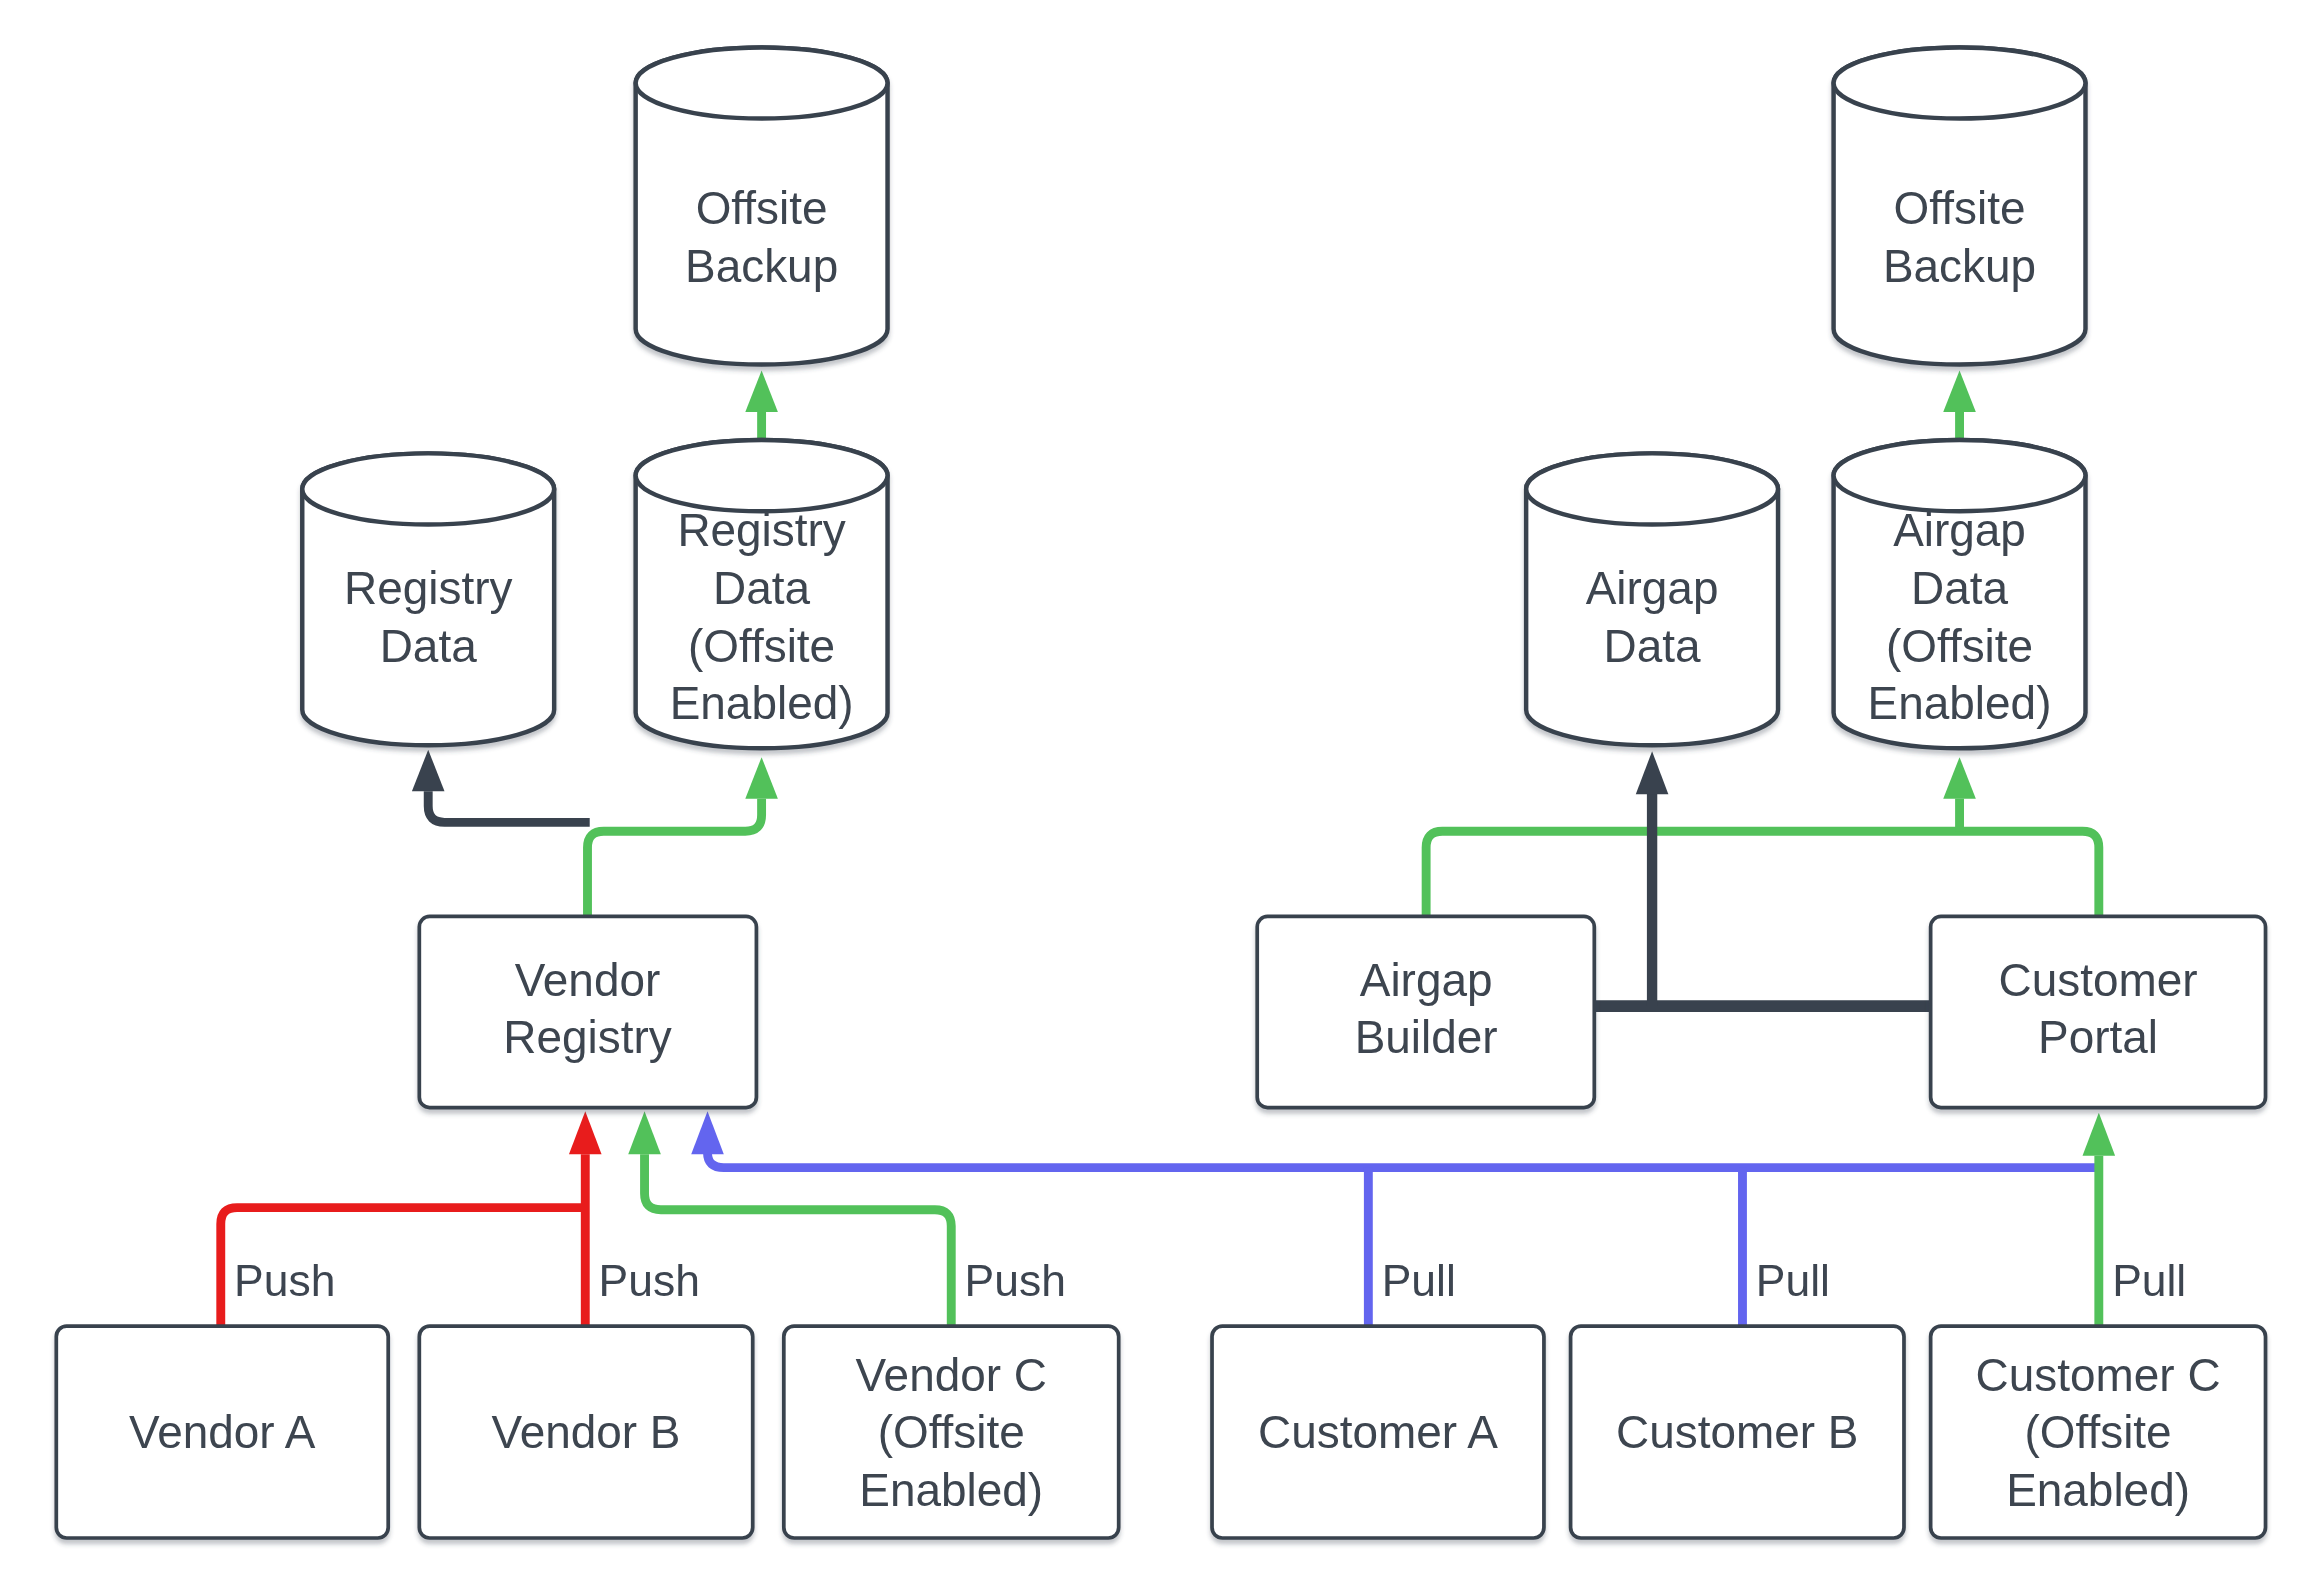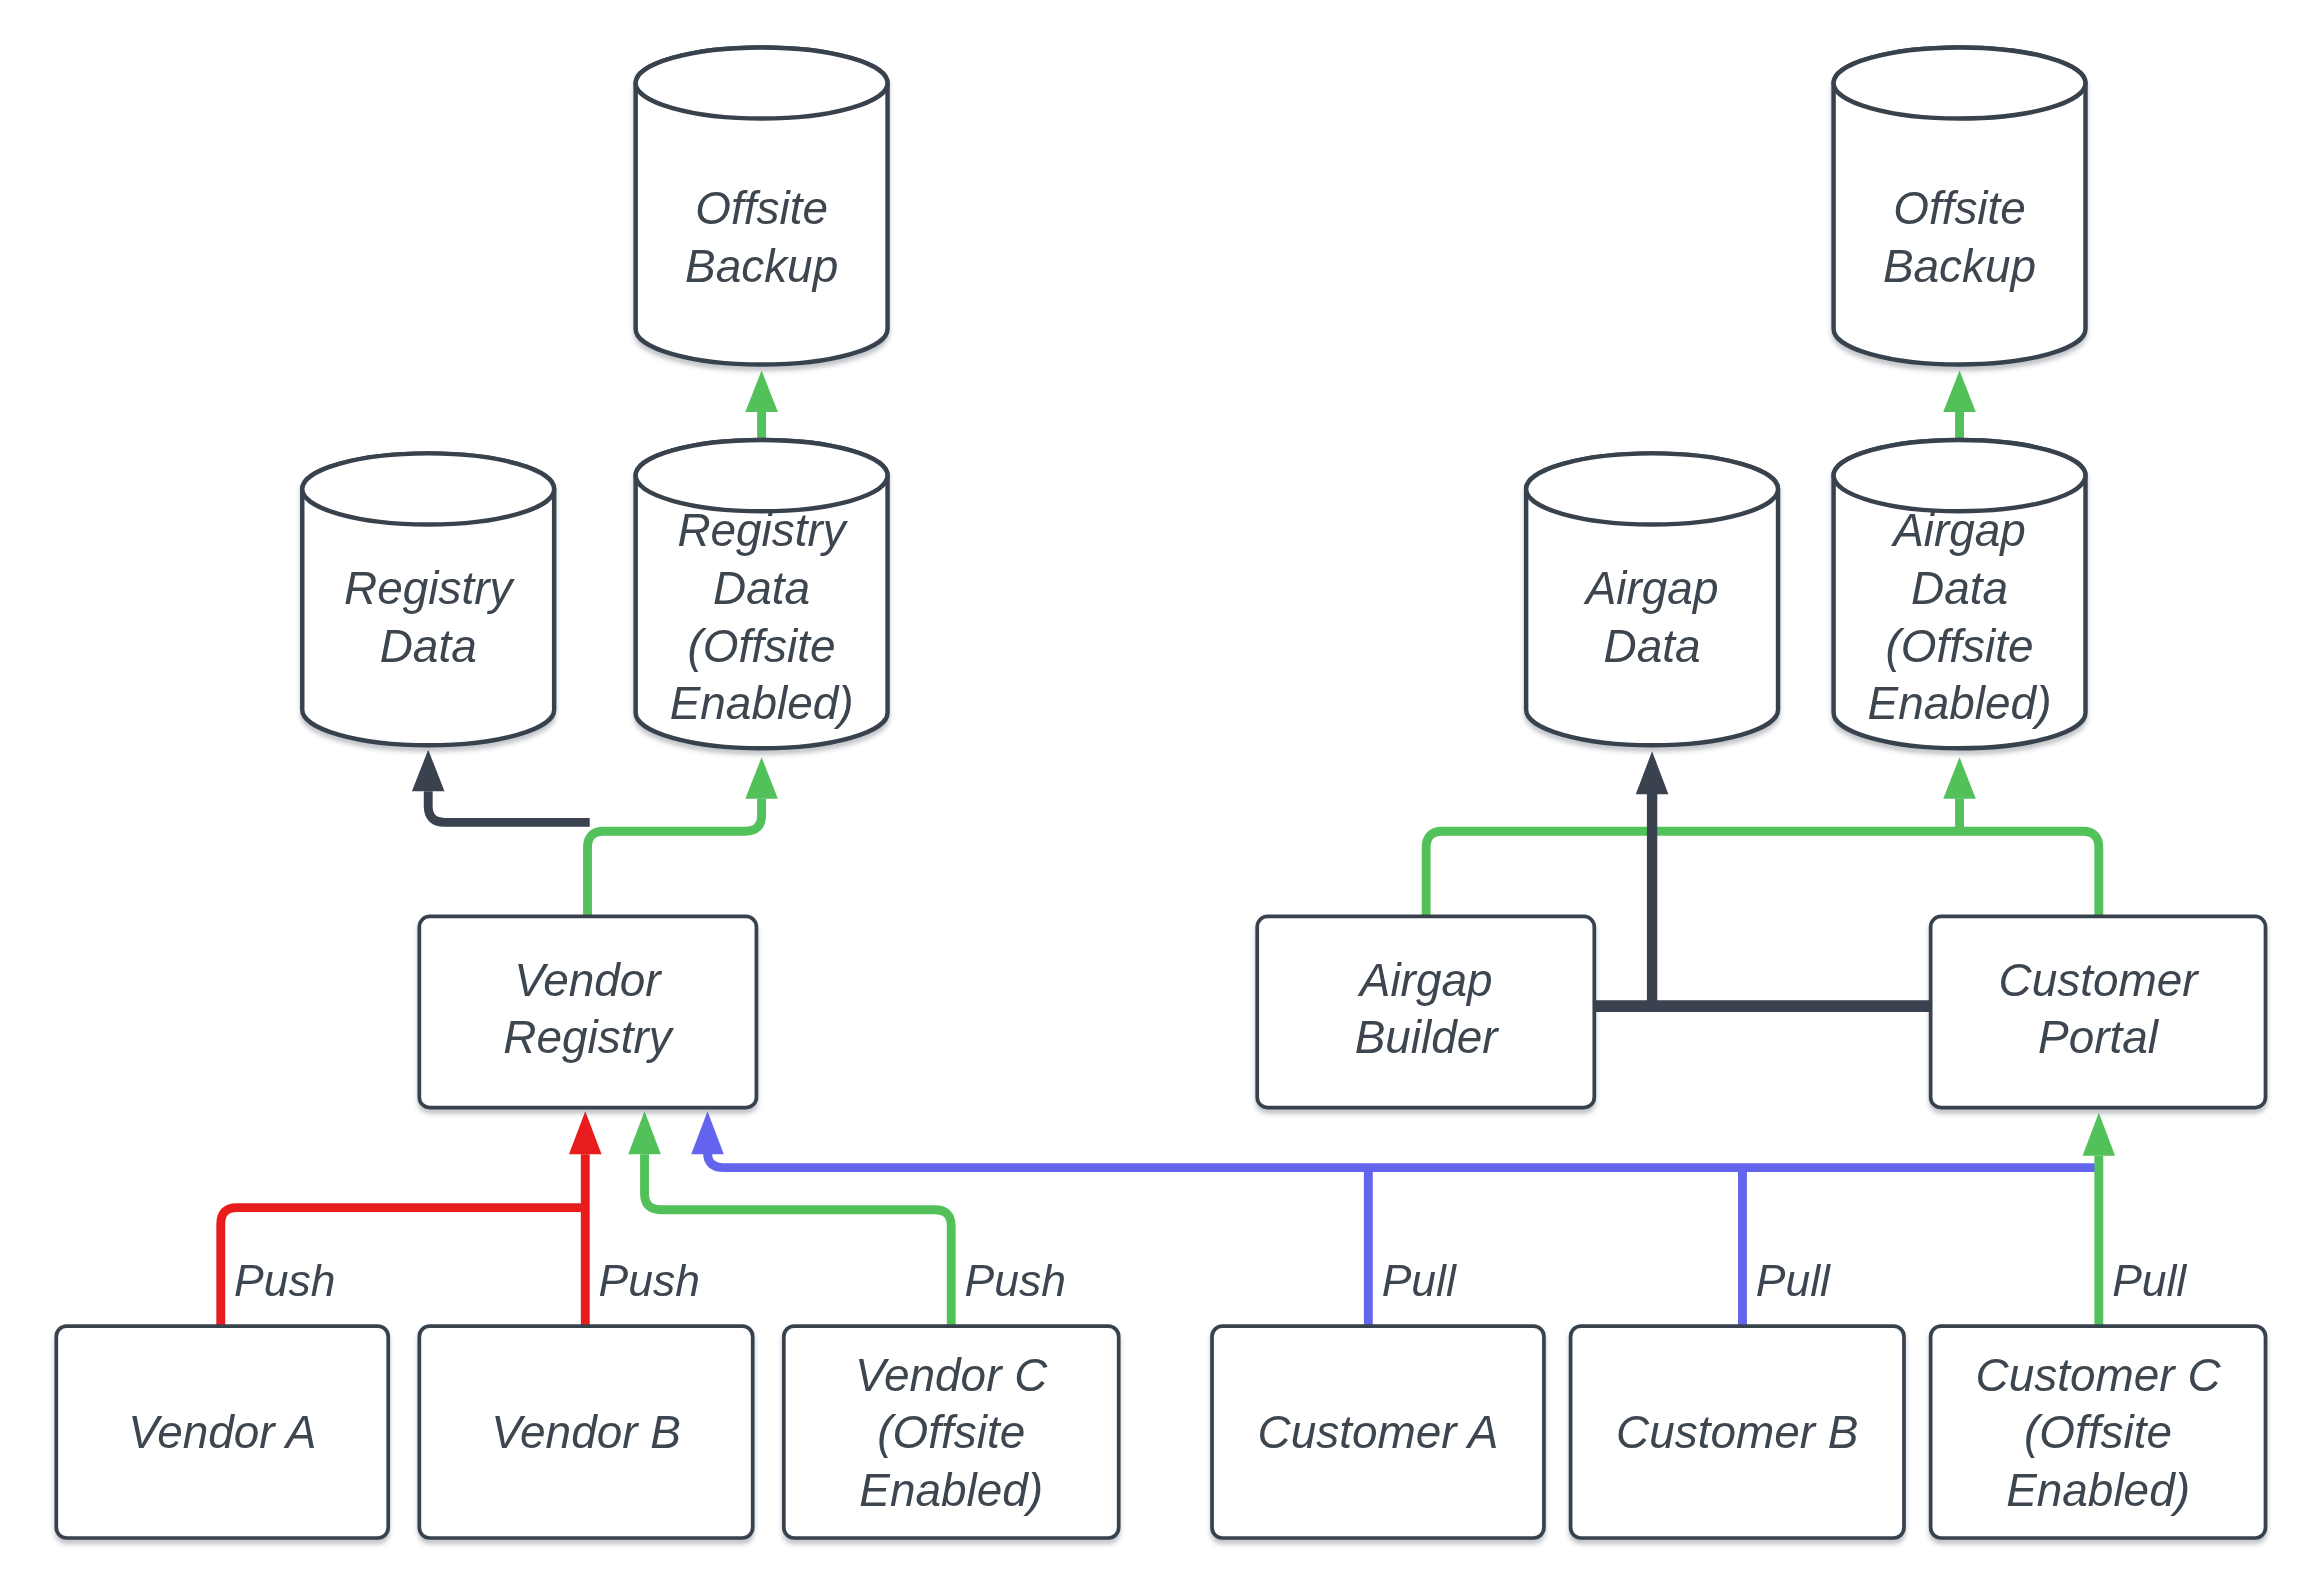--- a/index.html
+++ b/index.html
@@ -1,16 +1,16 @@
 <!DOCTYPE html>
 <html style="font-size:12px"><head>
 <meta charset="utf-8">
 <style>
   html,body{margin:0;padding:0;background:#ffffff;}
-  .stage{width:100%;font-style:italic;}
+  .stage{width:100%;}
   svg{display:block;width:100%;height:auto;background:#ffffff;}
   .shape{fill:#ffffff;stroke:#39424e;stroke-width:6;}
   .shape-box{fill:#ffffff;stroke:#39424e;stroke-width:5;}
   text{font-family:"Liberation Sans","DejaVu Sans",sans-serif;fill:#3d4550;}
   .node-text{font-size:62px;text-anchor:middle;}
   .edge-label{font-size:60px;text-anchor:start;}
   .edge{fill:none;}
 </style>
 </head>
 <body>

